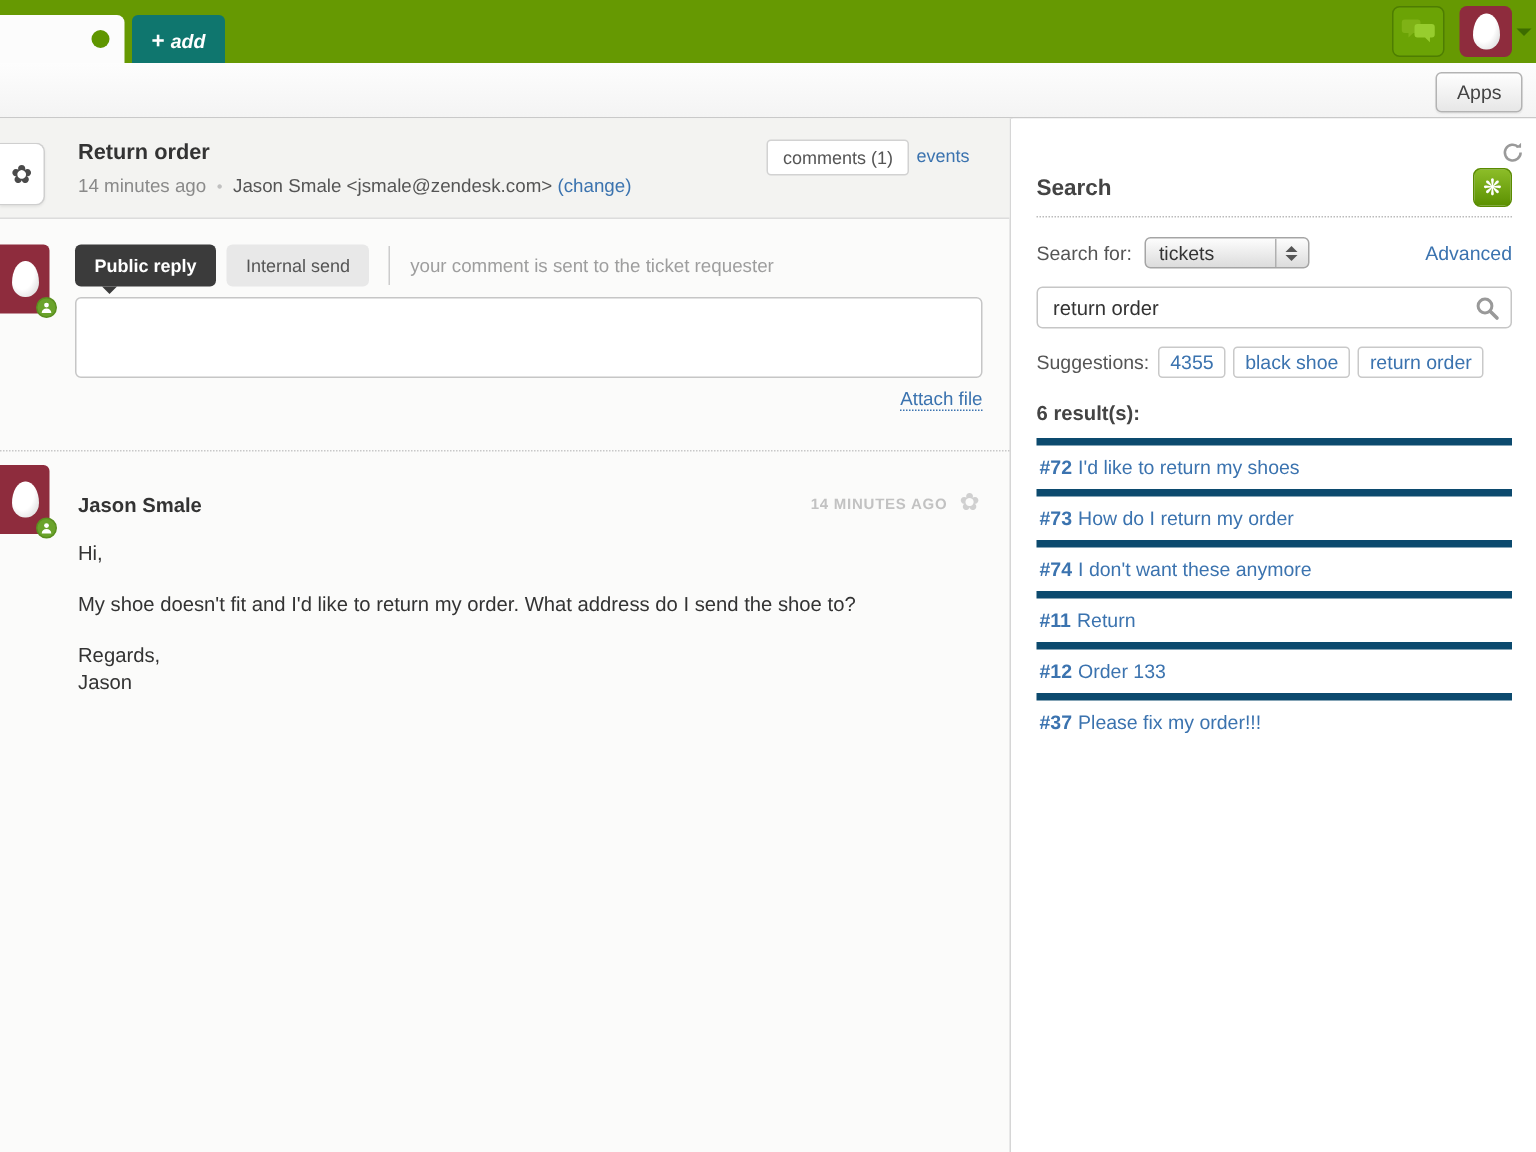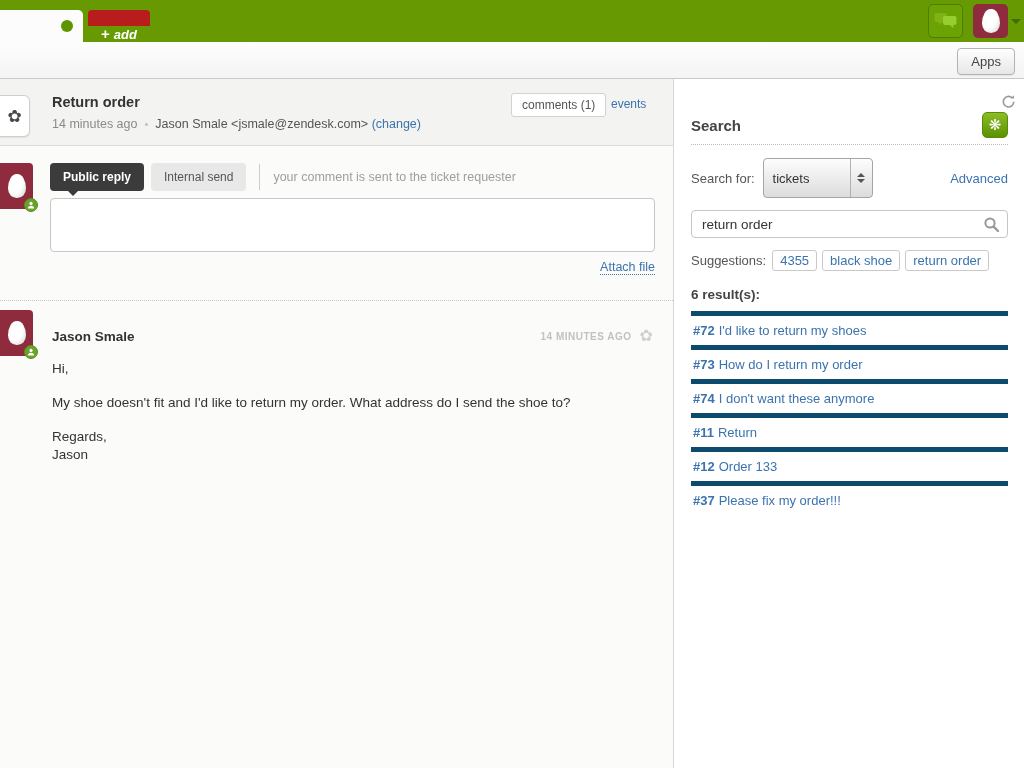--- a/index.html
+++ b/index.html
@@ -5,23 +5,23 @@
   * { margin:0; padding:0; box-sizing:border-box; }
   html,body { width:1024px; height:768px; overflow:hidden; background:#fff;
     font-family:"Liberation Sans", sans-serif; }
 
   
   .topbar { position:absolute; top:0; left:0; width:1024px; height:42px; background:#669902; }
   .tab-active { position:absolute; left:0; top:10px; width:83px; height:32px;
     background:#fcfcfc; border-radius:0 5px 0 0; }
   .status-dot { position:absolute; left:61px; top:10px; width:12px; height:12px;
     border-radius:50%; background:#5f9600; }
-  .add-btn { position:absolute; left:88px; top:10px; height:16px; padding:0 13px;
-    background:#b91c1c; border-radius:4px 4px 0 0; color:#fff; font-size:13px;
-    line-height:48px; cursor:pointer; }
+  .add-btn { position:absolute; left:88px; top:10px; height:32px; padding:0 13px;
+    background:#0f766e; border-radius:4px 4px 0 0; color:#fff; font-size:13px;
+    line-height:36px; cursor:pointer; }
   .add-btn .plus { font-weight:bold; font-size:15px; font-style:normal; margin-right:4px; }
   .add-btn .add-label { font-style:italic; font-weight:bold; }
   .chat-btn { position:absolute; left:928px; top:4px; width:35px; height:34px;
     border:1px solid #4e7d02; border-radius:5px; background:#6ba305;
     display:flex; align-items:center; justify-content:center; cursor:pointer; }
   .user-btn { position:absolute; left:973px; top:4px; width:35px; height:34px;
     border-radius:5px; background:#8e2c3d; display:flex; align-items:center;
     justify-content:center; cursor:pointer; }
   .egg { width:18px; height:24px; border-radius:50% 50% 50% 50% / 62% 62% 42% 42%;
     background:radial-gradient(ellipse at 38% 28%, #ffffff 50%, #d5d5d5 95%); }
@@ -101,21 +101,21 @@
     background:#fff; padding:17px 16px 0 16px; }
   .refresh-btn { position:absolute; top:15px; right:8px; cursor:pointer; }
   .app-header { margin-top:16px; display:flex; align-items:center;
     justify-content:space-between; padding-bottom:6px; border-bottom:1px dotted #bbb; }
   .sidebar-title { font-size:15px; font-weight:bold; color:#444; }
   .app-icon { width:26px; height:26px; border-radius:5px;
     background:linear-gradient(#8cbd28,#5c9102); border:1px solid #5a8b00;
     color:#fff; font-size:15px; display:flex; align-items:center; justify-content:center; }
   .search-for-row { margin-top:13px; display:flex; align-items:center; }
   .search-for-label { font-size:13px; color:#555; }
-  .fake-select { margin-left:8px; width:110px; height:40px; border:1px solid #a5a5a5;
+  .fake-select { margin-left:8px; width:110px; height:21px; border:1px solid #a5a5a5;
     border-radius:4px; background:linear-gradient(#fdfdfd,#dcdcdc); display:flex;
     align-items:center; cursor:pointer; overflow:hidden; }
   .fake-select .sel-value { flex:1; padding-left:9px; font-size:13px; color:#333; }
   .sel-arrows { width:22px; height:100%; border-left:1px solid #b0b0b0; display:flex;
     flex-direction:column; align-items:center; justify-content:center; gap:2px; }
   .tri-up { width:0; height:0; border-left:4px solid transparent;
     border-right:4px solid transparent; border-bottom:4px solid #555; }
   .tri-down { width:0; height:0; border-left:4px solid transparent;
     border-right:4px solid transparent; border-top:4px solid #555; }
   .advanced-link { margin-left:auto; font-size:13px; }

